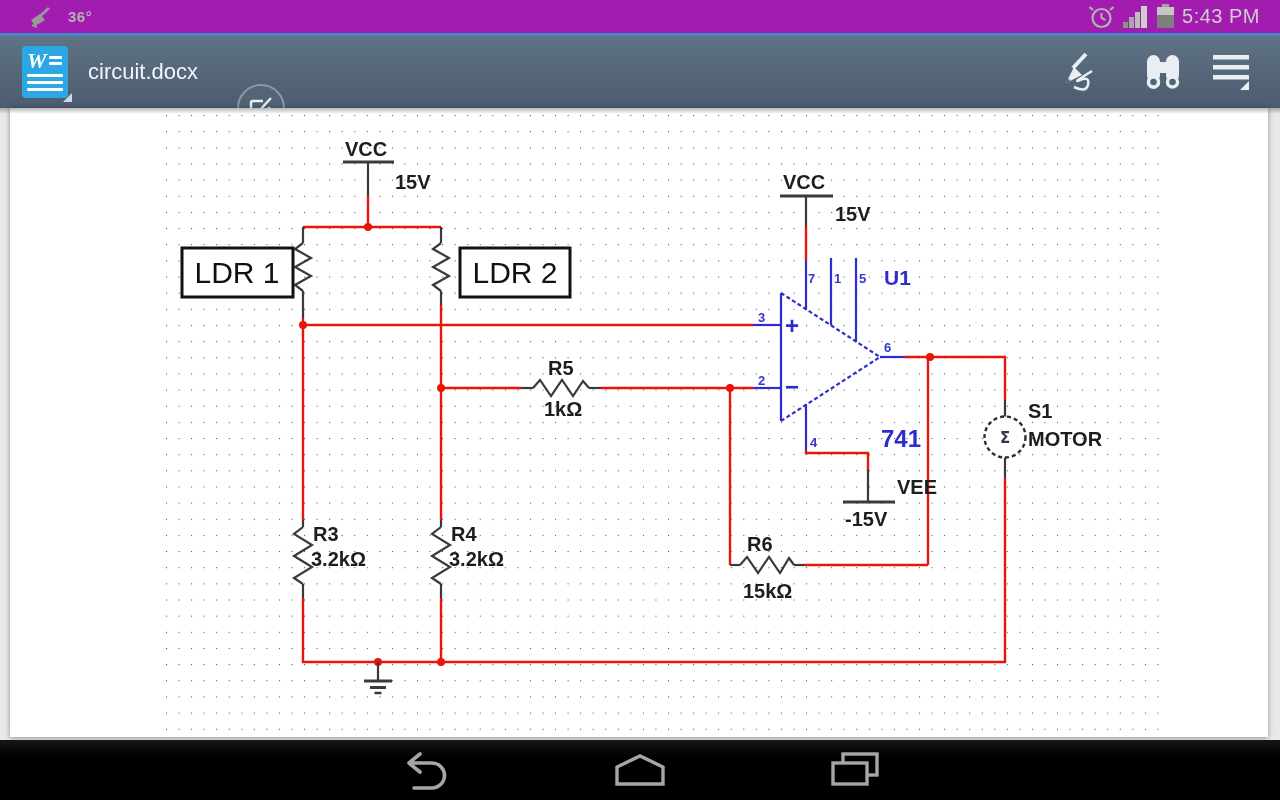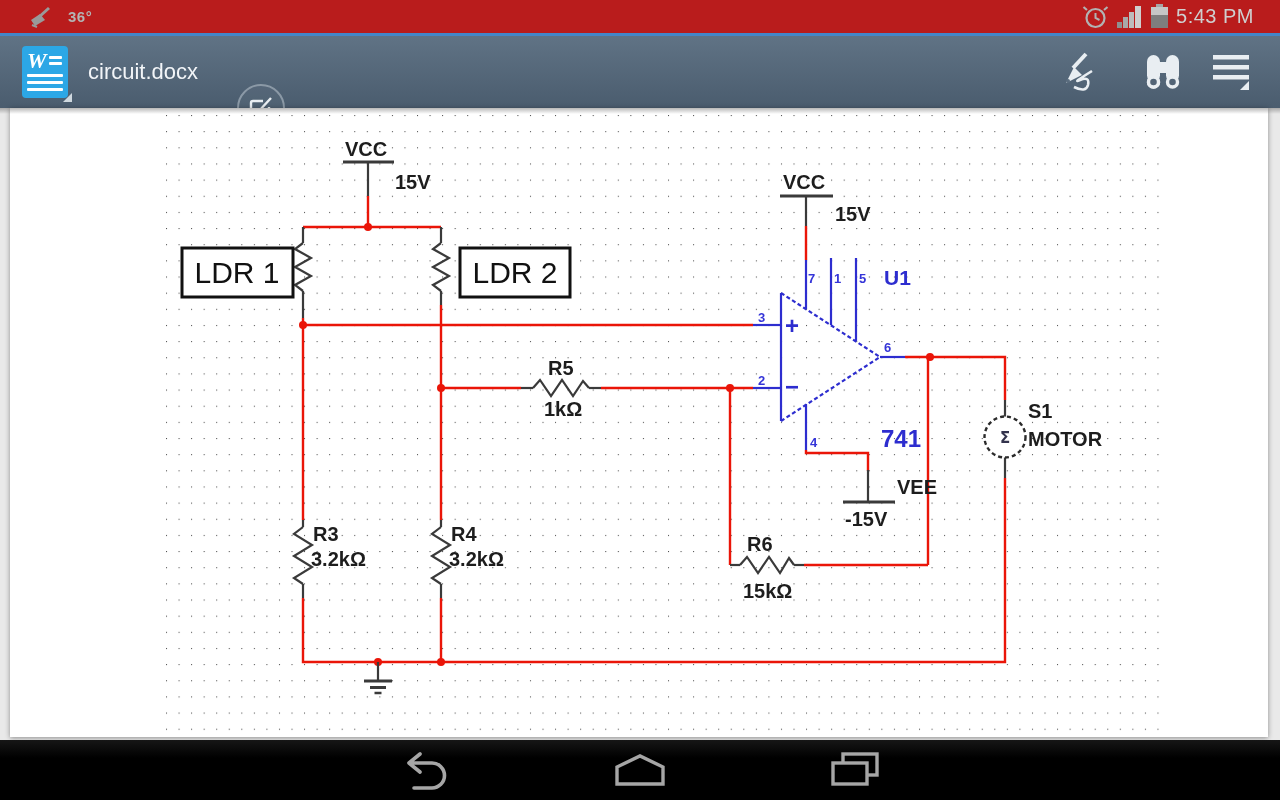--- a/index.html
+++ b/index.html
@@ -5,26 +5,26 @@
   * { margin:0; padding:0; box-sizing:border-box; }
   html,body { width:1280px; height:800px; }
   body {
     font-family:"Liberation Sans", sans-serif;
     width:1280px; height:800px; overflow:hidden; background:#000; position:relative;
   }
   #screen { position:absolute; inset:0; width:1280px; height:800px; }
 
   
   .status-bar {
-    position:absolute; left:0; top:0; width:1280px; height:33px; background:#b91c1c;
+    position:absolute; left:0; top:0; width:1280px; height:33px; background:#a21caf;
     display:flex; align-items:center; color:#b9b9b9;
   }
   .sb-left { display:flex; align-items:center; gap:14px; padding-left:28px; }
   .sb-temp { font-size:15px; font-weight:bold; color:#b4b4b4; letter-spacing:.5px; }
-  .sb-right { margin-left:auto; display:flex; align-items:center; gap:8px; padding-right:26px; }
+  .sb-right { margin-left:auto; display:flex; align-items:center; gap:8px; padding-right:20px; }
   .sb-time { font-size:20px; color:#cfcfcf; letter-spacing:.5px; }
 
   
   .app-bar {
     position:absolute; left:0; top:33px; width:1280px; height:75px;
     background:linear-gradient(#607385, #4a5c6e);
     border-top:3px solid #4487c9;
     display:flex; align-items:center;
   }
   .word-icon { position:relative; width:46px; height:52px; margin-left:22px; }

